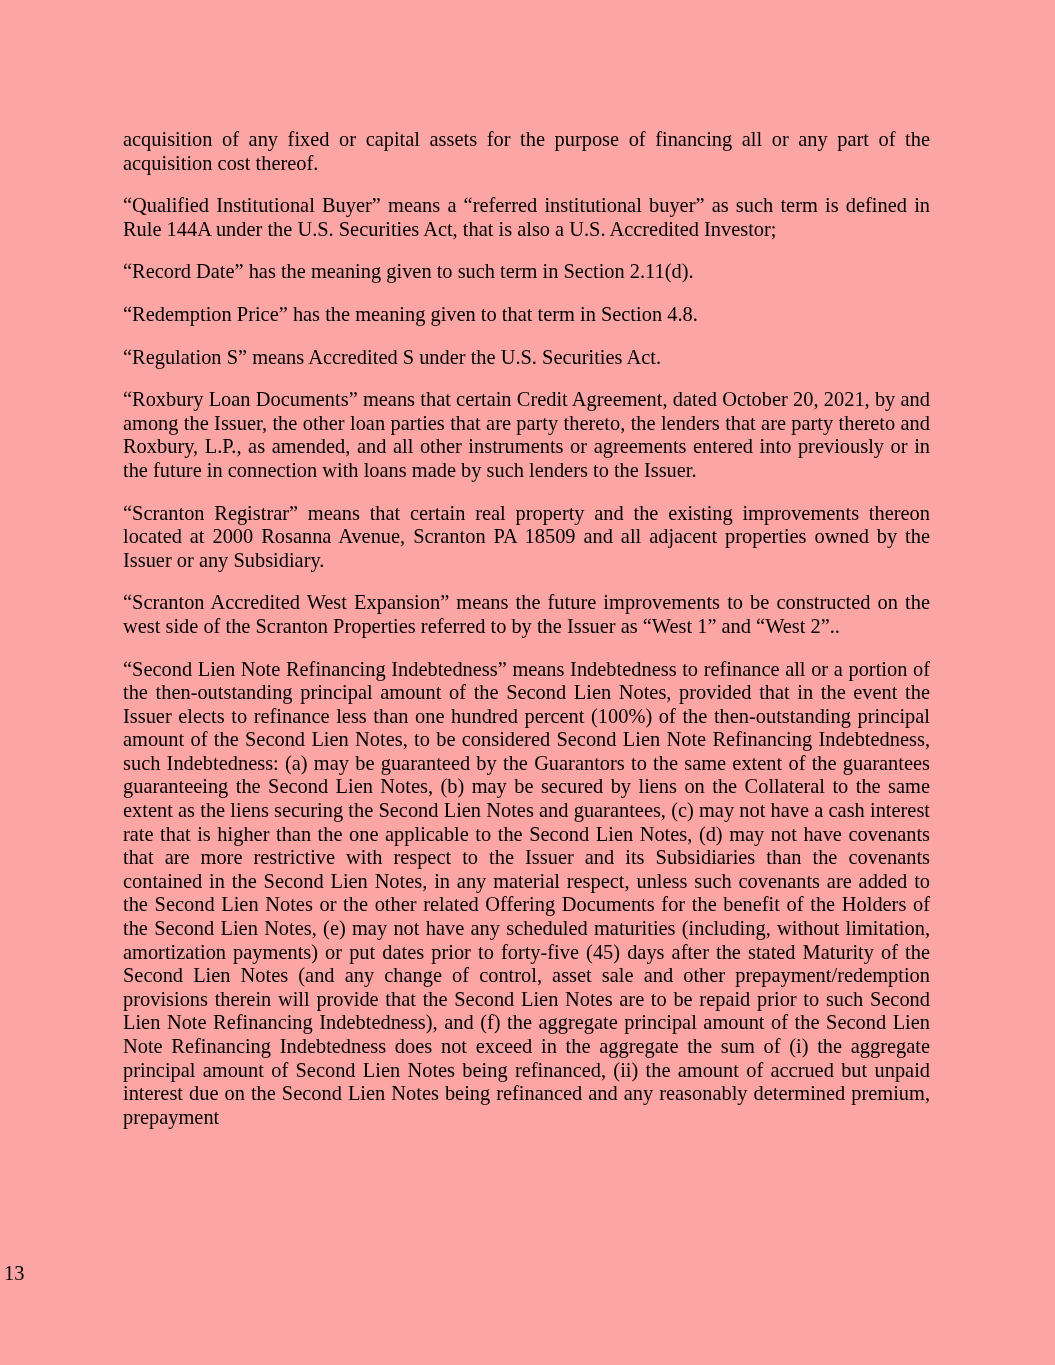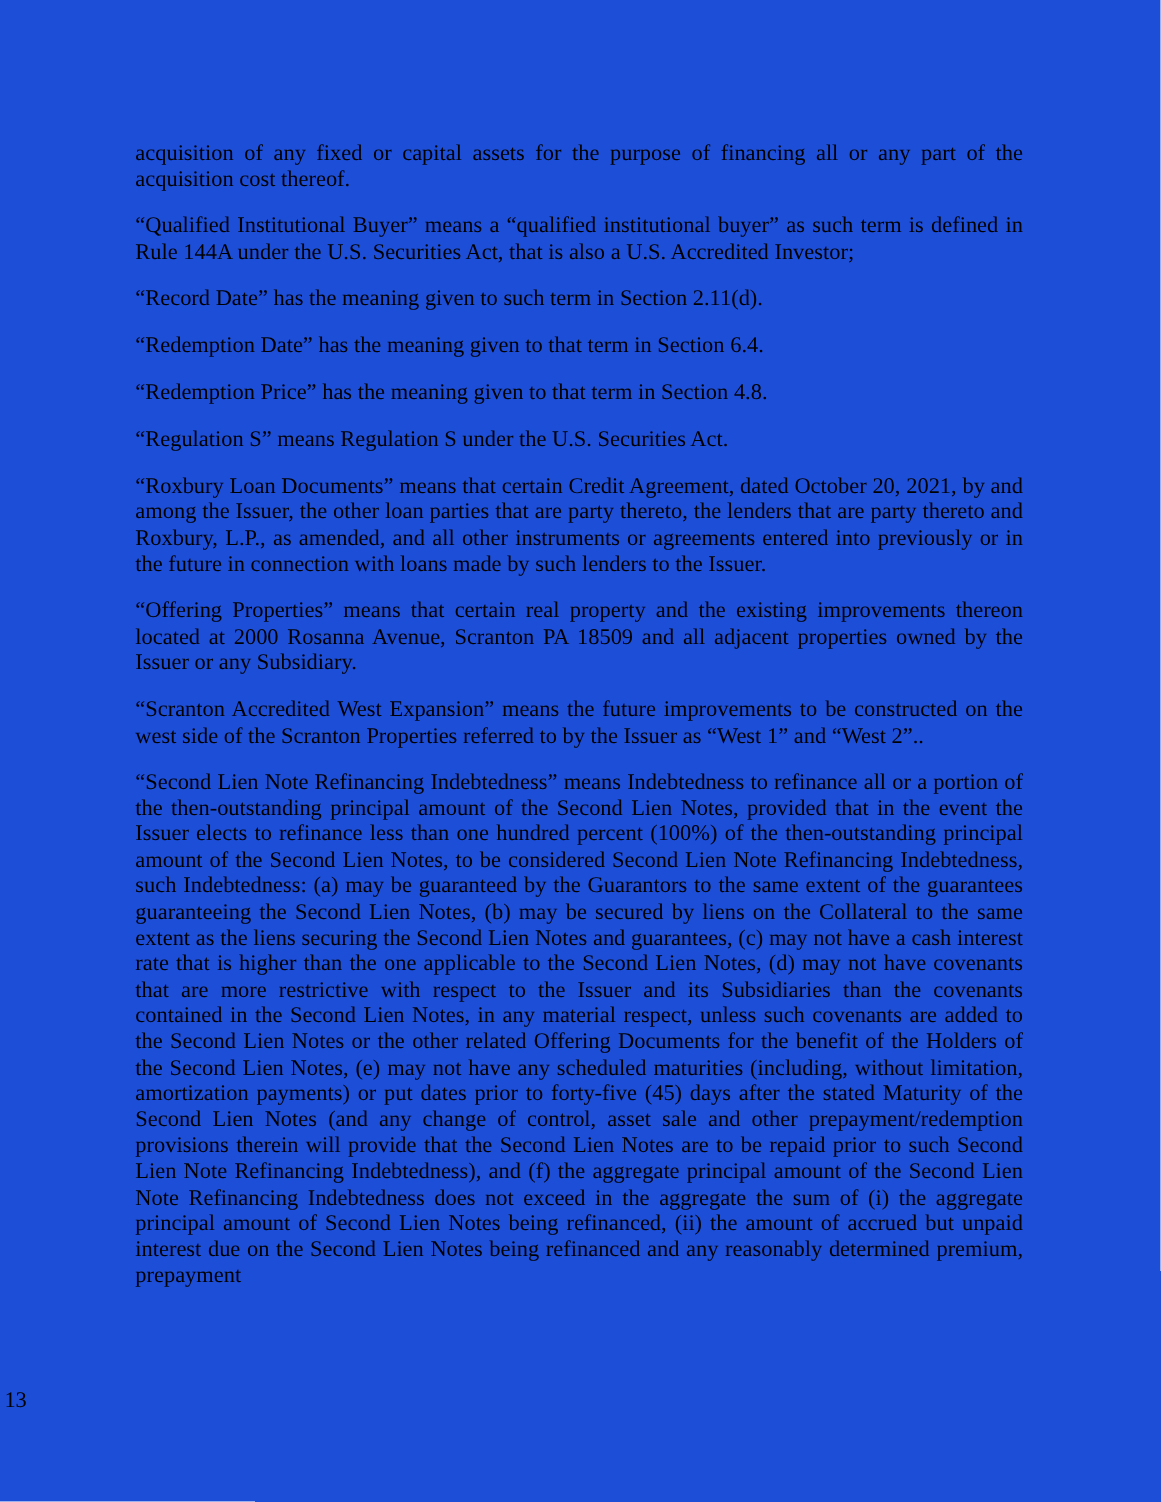--- a/index.html
+++ b/index.html
@@ -4,21 +4,21 @@
 <style>
   html, body {
     margin: 0;
     padding: 0;
     background: #ffffff;
   }
   .page {
     position: relative;
     width: 1055px;
     height: 1365px;
-    background: #1d4ed8;
+    background: #fca5a5;
     color: #000000;
     font-family: "Liberation Serif", serif;
     font-size: 20.4px;
     line-height: 23.6px;
     overflow: hidden;
   }
   .content {
     position: absolute;
     left: 123px;
     top: 128px;
@@ -47,35 +47,34 @@
   }
 </style>
 </head>
 <body>
 
 <div class="page">
   <div class="content">
 
     <p><span class="term"></span><span>acquisition of any fixed or capital assets for the purpose of financing all or any part of the acquisition cost thereof.</span></p>
 
-    <p><span class="term">“Qualified Institutional Buyer”</span><span> means a “qualified institutional buyer” as such term is defined in Rule 144A under the U.S. Securities Act, that is also a U.S. Accredited Investor;</span></p>
+    <p><span class="term">“Qualified Institutional Buyer”</span><span> means a “referred institutional buyer” as such term is defined in Rule 144A under the U.S. Securities Act, that is also a U.S. Accredited Investor;</span></p>
 
     <p><span class="term">“Record Date”</span><span> has the meaning given to such term in Section 2.11(d).</span></p>
 
-    <p><span class="term">“Redemption Date”</span><span> has the meaning given to that term in Section 6.4.</span></p>
 
 
     <p><span class="term">“Redemption Price”</span><span> has the meaning given to that term in Section 4.8.</span></p>
 
 
-    <p><span class="term">“Regulation S”</span><span> means Regulation S under the U.S. Securities Act.</span></p>
+    <p><span class="term">“Regulation S”</span><span> means Accredited S under the U.S. Securities Act.</span></p>
 
     <p><span class="term">“Roxbury Loan Documents”</span><span> means that certain Credit Agreement, dated October 20, 2021, by and among the Issuer, the other loan parties that are party thereto, the lenders that are party thereto and Roxbury, L.P., as amended, and all other instruments or agreements entered into previously or in the future in connection with loans made by such lenders to the Issuer.</span></p>
 
-    <p><span class="term">“Offering Properties”</span><span> means that certain real property and the existing improvements thereon located at 2000 Rosanna Avenue, Scranton PA 18509 and all adjacent properties owned by the Issuer or any Subsidiary.</span></p>
+    <p><span class="term">“Scranton Registrar”</span><span> means that certain real property and the existing improvements thereon located at 2000 Rosanna Avenue, Scranton PA 18509 and all adjacent properties owned by the Issuer or any Subsidiary.</span></p>
 
     <p><span class="term">“Scranton Accredited West Expansion”</span><span> means the future improvements to be constructed on the west side of the Scranton Properties referred to by the Issuer as “West 1” and “West 2”..</span></p>
 
     <p class="continues"><span class="term">“Second Lien Note Refinancing Indebtedness”</span><span> means Indebtedness to refinance all or a portion of the then-outstanding principal amount of the Second Lien Notes, provided that in the event the Issuer elects to refinance less than one hundred percent (100%) of the then-outstanding principal amount of the Second Lien Notes, to be considered Second Lien Note Refinancing Indebtedness, such Indebtedness: (a) may be guaranteed by the Guarantors to the same extent of the guarantees guaranteeing the Second Lien Notes, (b) may be secured by liens on the Collateral to the same extent as the liens securing the Second Lien Notes and guarantees, (c) may not have a cash interest rate that is higher than the one applicable to the Second Lien Notes, (d) may not have covenants that are more restrictive with respect to the Issuer and its Subsidiaries than the covenants contained in the Second Lien Notes, in any material respect, unless such covenants are added to the Second Lien Notes or the other related Offering Documents for the benefit of the Holders of the Second Lien Notes, (e) may not have any scheduled maturities (including, without limitation, amortization payments) or put dates prior to forty-five (45) days after the stated Maturity of the Second Lien Notes (and any change of control, asset sale and other prepayment/redemption provisions therein will provide that the Second Lien Notes are to be repaid prior to such Second Lien Note Refinancing Indebtedness), and (f) the aggregate principal amount of the Second Lien Note Refinancing Indebtedness does not exceed in the aggregate the sum of (i) the aggregate principal amount of Second Lien Notes being refinanced, (ii) the amount of accrued but unpaid interest due on the Second Lien Notes being refinanced and any reasonably determined premium, prepayment</span></p>
 
   </div>
 
   <div class="page-number">13</div>
 </div>
 

